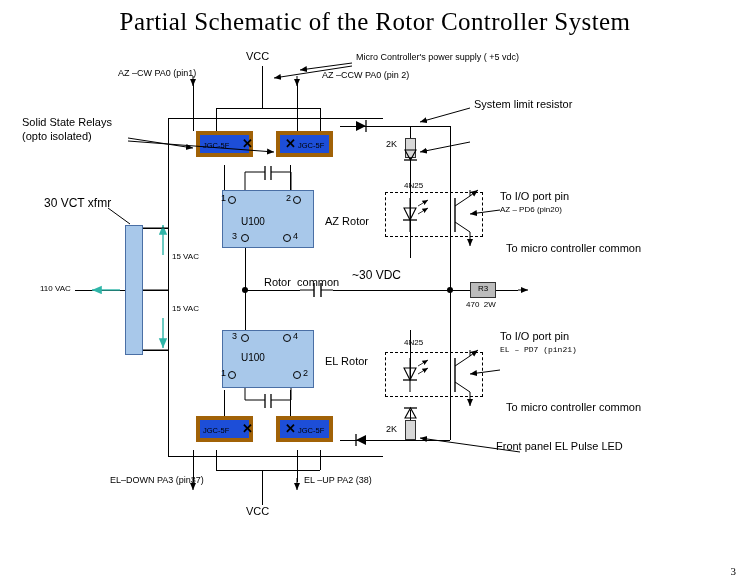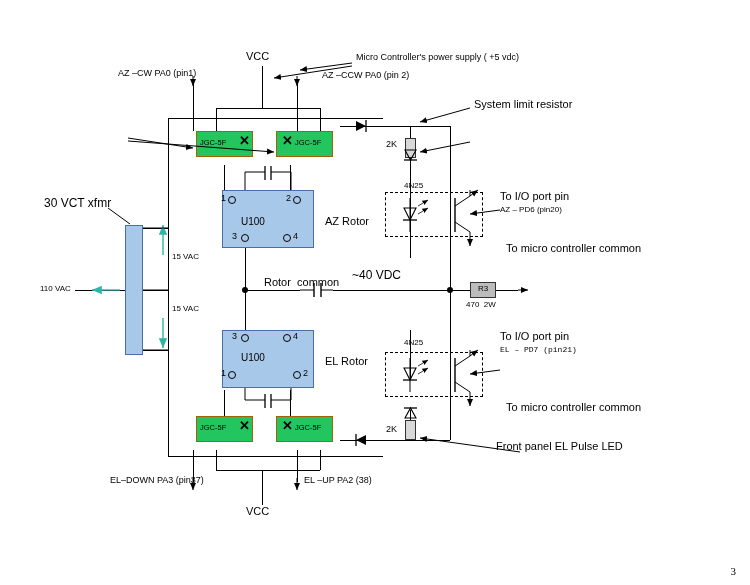--- a/index.html
+++ b/index.html
@@ -39,22 +39,22 @@
   .lbl.mid { font-size: 11px; }
   .lbl.sm  { font-size: 8px; }
   .wire {
     position: absolute;
     background: #000000;
   }
   .wire.h { height: 1px; }
   .wire.v { width: 1px; }
   .relay {
     position: absolute;
-    background: #22c55e;
-    border: 1px solid #a16207;
+    background: #1d4ed8;
+    border: 4px solid #a16207;
     box-sizing: border-box;
     padding-left: 20px;
   }
   .relay .rt {
     position: absolute;
     font-size: 7.5px;
     color: #000;
     left: 3px;
     top: 6px;
     font-family: "Liberation Sans", sans-serif;
@@ -131,20 +131,21 @@
     width: 750px;
     height: 585px;
     pointer-events: none;
   }
 </style>
 </head>
 <body>
 
 <div id="page">
 
+  <div id="title">Partial Schematic of the Rotor Controller System</div>
 
   <div class="wire v" style="left:262px; top:66px; height:42px;"></div>
 
   <div class="wire h" style="left:216px; top:108px; width:104px;"></div>
   <div class="wire v" style="left:216px; top:108px; height:23px;"></div>
   <div class="wire v" style="left:320px; top:108px; height:23px;"></div>
 
   <div class="wire v" style="left:193px; top:84px; height:47px;"></div>
 
   <div class="wire v" style="left:297px; top:84px; height:47px;"></div>
@@ -345,28 +346,30 @@
 
   <div class="lbl mid" style="left:246px; top:50px;">VCC</div>
   <div class="lbl mid" style="left:246px; top:505px;">VCC</div>
 
   <div class="lbl" style="left:118px; top:68px;">AZ –CW PA0 (pin1)</div>
   <div class="lbl" style="left:322px; top:70px;">AZ –CCW PA0 (pin 2)</div>
   <div class="lbl" style="left:356px; top:52px;">Micro Controller's power supply ( +5 vdc)</div>
 
   <div class="lbl mid" style="left:474px; top:98px;">System limit resistor</div>
 
+  <div class="lbl mid" style="left:22px; top:116px;">Solid State Relays
+(opto isolated)</div>
 
   <div class="lbl big" style="left:44px; top:196px;">30 VCT xfmr</div>
   <div class="lbl sm" style="left:40px; top:284px;">110 VAC</div>
   <div class="lbl sm" style="left:172px; top:252px;">15 VAC</div>
   <div class="lbl sm" style="left:172px; top:304px;">15 VAC</div>
 
   <div class="lbl mid" style="left:264px; top:276px;">Rotor  common</div>
-  <div class="lbl big" style="left:352px; top:268px;">~40 VDC</div>
+  <div class="lbl big" style="left:352px; top:268px;">~30 VDC</div>
 
   <div class="lbl sm" style="left:404px; top:181px;">4N25</div>
   <div class="lbl sm" style="left:404px; top:338px;">4N25</div>
 
   <div class="lbl mid" style="left:500px; top:190px;">To I/O port pin</div>
   <div class="lbl sm" style="left:500px; top:205px;">AZ – PD6 (pin20)</div>
   <div class="lbl mid" style="left:500px; top:330px;">To I/O port pin</div>
   <div class="lbl sm" style="left:500px; top:345px;font-family:Liberation Mono, monospace;">EL – PD7 (pin21)</div>
 
   <div class="lbl mid" style="left:506px; top:242px;">To micro controller common</div>

